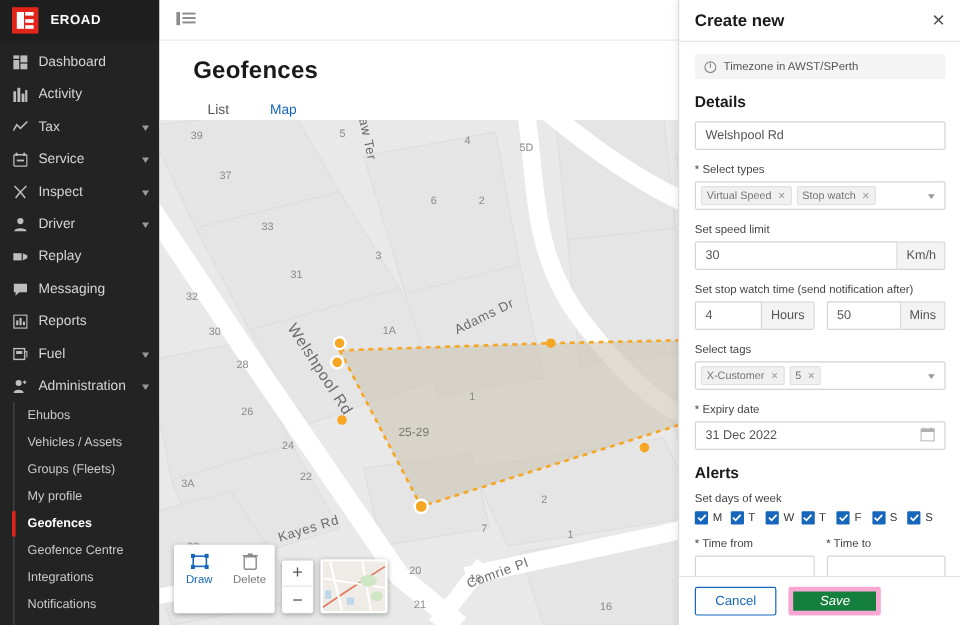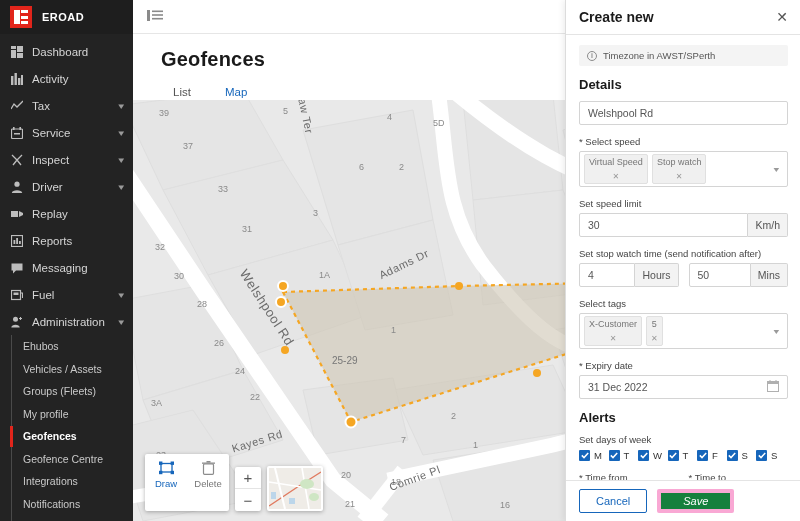--- a/index.html
+++ b/index.html
@@ -183,21 +183,21 @@
   .row2 { display:flex; gap:10px; }
   .row2 > div { flex:1 1 0; display:flex; }
   .row2 .input { flex:1 1 auto; min-width:0; }
   .multiselect {
     width:100%; min-height:24px; border:1px solid #d4d4d4; border-radius:2px;
     display:flex; align-items:center; gap:4px; padding:2px 4px; background:#fff;
   }
   .chip {
     background:#f0f0f0; border:1px solid #e0e0e0; border-radius:2px;
     font-size:9px; color:#767676; padding:2px 4px;
-    display:flex; align-items:center; gap:5px; white-space:nowrap;flex-direction:column;
+    display:flex; align-items:center; gap:5px; white-space:nowrap;
   }
   .chip .x { font-size:8px; color:#999; cursor:pointer; }
   .ms-caret { margin-left:auto; font-size:8px; color:#9a9a9a; padding-right:4px; transform:scaleX(1.4); }
   .date-input { justify-content:space-between; }
   .cal-ico { color:#b0b0b0; }
   .days { display:flex; align-items:center; gap:0; margin-top:5px; }
   .day { display:flex; align-items:center; gap:4px; width:29.5px; }
   .cb {
     width:11px; height:11px; background:#1666bb; border-radius:1px;
     display:flex; align-items:center; justify-content:center; flex:0 0 11px;
@@ -300,35 +300,35 @@
             <svg width="12" height="12" viewBox="0 0 12 12">
               <rect x="0" y="3" width="7" height="6" fill="#bdbdbd"></rect>
               <polygon points="8,3 12,5 12,7 8,9" fill="#bdbdbd"></polygon>
             </svg>
           </span>
         <span class="nav-label">Replay</span>
       </div>
       <div class="nav-item">
         <span class="ico">
             <svg width="12" height="12" viewBox="0 0 12 12">
+              <path d="M0.5 1.5 h11 v7 h-6.5 l-3 3 v-3 h-1.5 z" fill="#bdbdbd"></path>
+            </svg>
+          </span>
+        <span class="nav-label">Messaging</span>
+      </div>
+      <div class="nav-item">
+        <span class="ico">
+            <svg width="12" height="12" viewBox="0 0 12 12">
               <rect x="0.5" y="0.5" width="11" height="11" fill="none" stroke="#bdbdbd" stroke-width="1.2"></rect>
               <rect x="2.5" y="5" width="1.8" height="4" fill="#bdbdbd"></rect>
               <rect x="5.2" y="3" width="1.8" height="6" fill="#bdbdbd"></rect>
               <rect x="8" y="6" width="1.8" height="3" fill="#bdbdbd"></rect>
             </svg>
           </span>
         <span class="nav-label">Reports</span>
-      </div>
-      <div class="nav-item">
-        <span class="ico">
-            <svg width="12" height="12" viewBox="0 0 12 12">
-              <path d="M0.5 1.5 h11 v7 h-6.5 l-3 3 v-3 h-1.5 z" fill="#bdbdbd"></path>
-            </svg>
-          </span>
-        <span class="nav-label">Messaging</span>
       </div>
       <div class="nav-item">
         <span class="ico">
             <svg width="12" height="12" viewBox="0 0 12 12">
               <rect x="0.5" y="1.5" width="9" height="9" fill="none" stroke="#bdbdbd" stroke-width="1.2"></rect>
               <rect x="2.5" y="3.5" width="5" height="2.5" fill="#bdbdbd"></rect>
               <path d="M10 4 h1.5 v5" stroke="#bdbdbd" stroke-width="1.1" fill="none"></path>
             </svg>
           </span>
         <span class="nav-label">Fuel</span>
@@ -450,21 +450,21 @@
         </g>
       </svg>
 
       <div class="map-label" style="left:14px;top:8px;">39</div>
       <div class="map-label" style="left:38px;top:41px;">37</div>
       <div class="map-label" style="left:73px;top:84px;">33</div>
       <div class="map-label" style="left:97px;top:124px;">31</div>
       <div class="map-label" style="left:10px;top:142px;">32</div>
       <div class="map-label" style="left:29px;top:171px;">30</div>
       <div class="map-label" style="left:52px;top:199px;">28</div>
-      <div class="map-label" style="left:69px;top:238px;">26</div>
+      <div class="map-label" style="left:56px;top:238px;">26</div>
       <div class="map-label" style="left:90px;top:266px;">24</div>
       <div class="map-label" style="left:105px;top:292px;">22</div>
       <div class="map-label" style="left:6px;top:298px;">3A</div>
       <div class="map-label" style="left:168px;top:108px;">3</div>
       <div class="map-label" style="left:138px;top:6px;">5</div>
       <div class="map-label" style="left:242px;top:12px;">4</div>
       <div class="map-label" style="left:254px;top:62px;">2</div>
       <div class="map-label" style="left:174px;top:170px;">1A</div>
       <div class="map-label" style="left:214px;top:62px;">6</div>
       <div class="map-label" style="left:288px;top:18px;">5D</div>
@@ -545,21 +545,21 @@
         <span>Timezone in AWST/SPerth</span>
       </div>
 
       <div class="sec-title">Details</div>
 
       <div class="fld">
         <div class="input">Welshpool Rd</div>
       </div>
 
       <div class="fld">
-        <div class="fld-label"><span class="req">*</span> <span>Select speed</span></div>
+        <div class="fld-label"><span class="req">*</span> <span>Select types</span></div>
         <div class="multiselect">
           <span class="chip">
               <span>Virtual Speed</span>
               <span class="x">✕</span>
             </span>
           <span class="chip">
               <span>Stop watch</span>
               <span class="x">✕</span>
             </span>
           <span class="ms-caret">▾</span>

